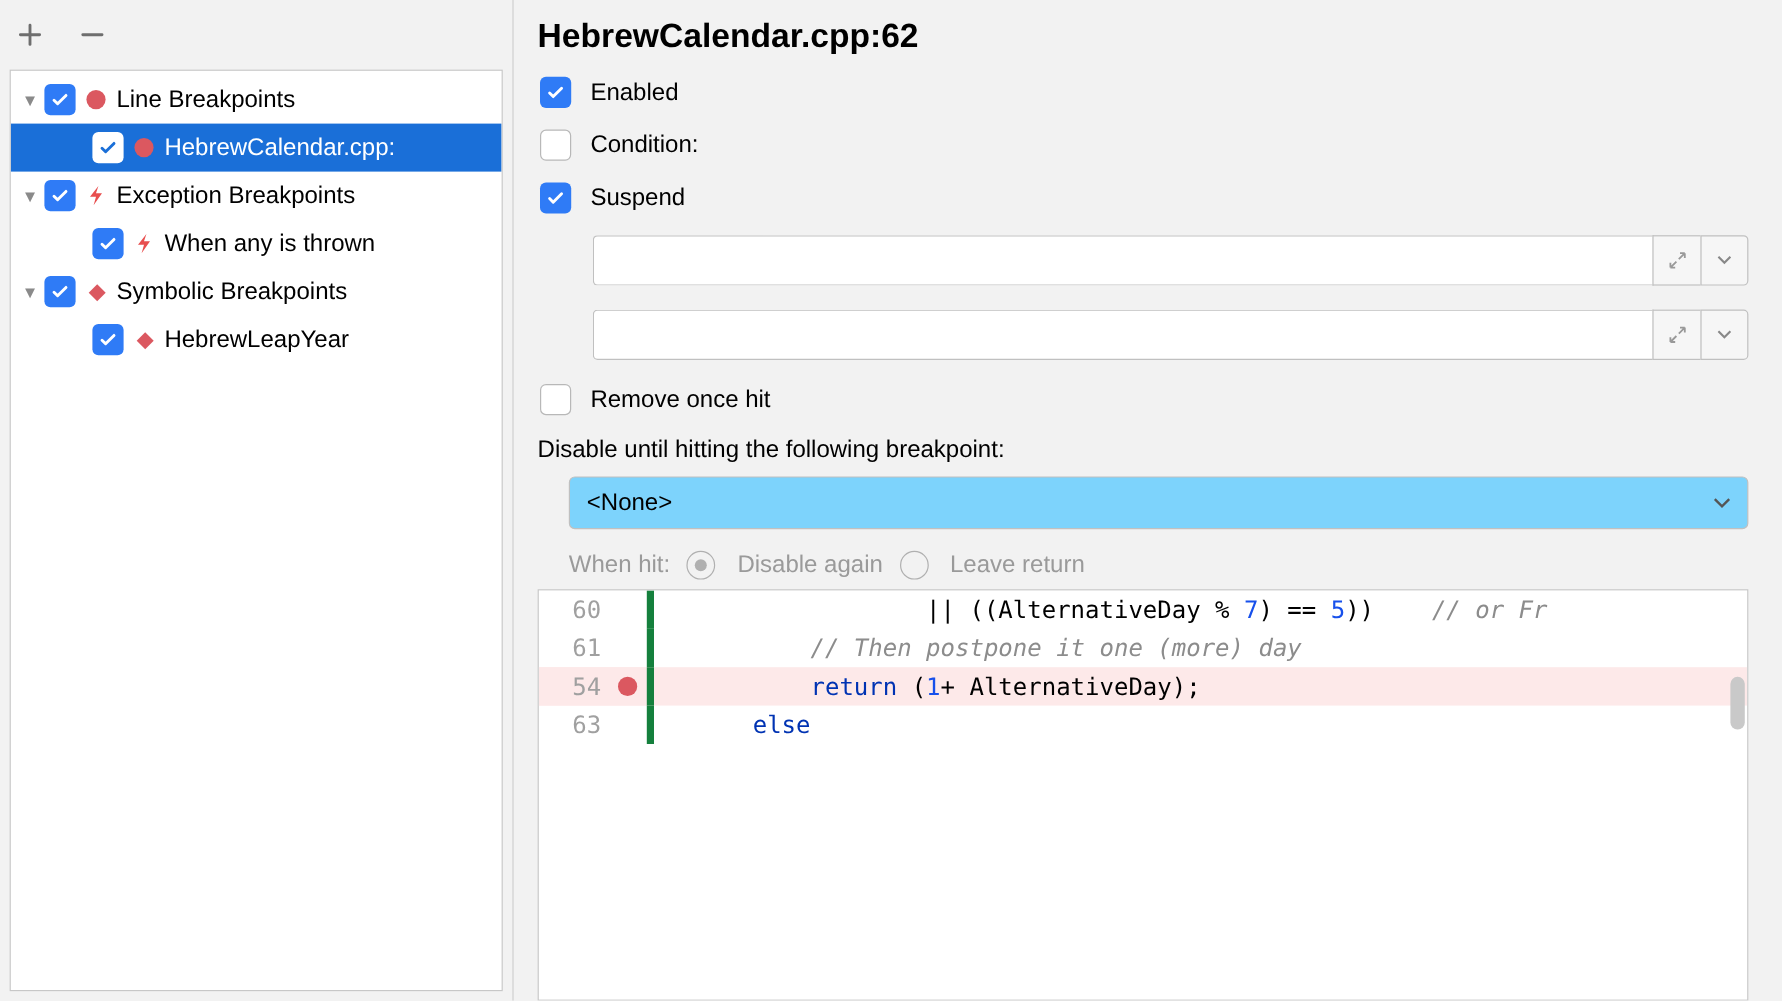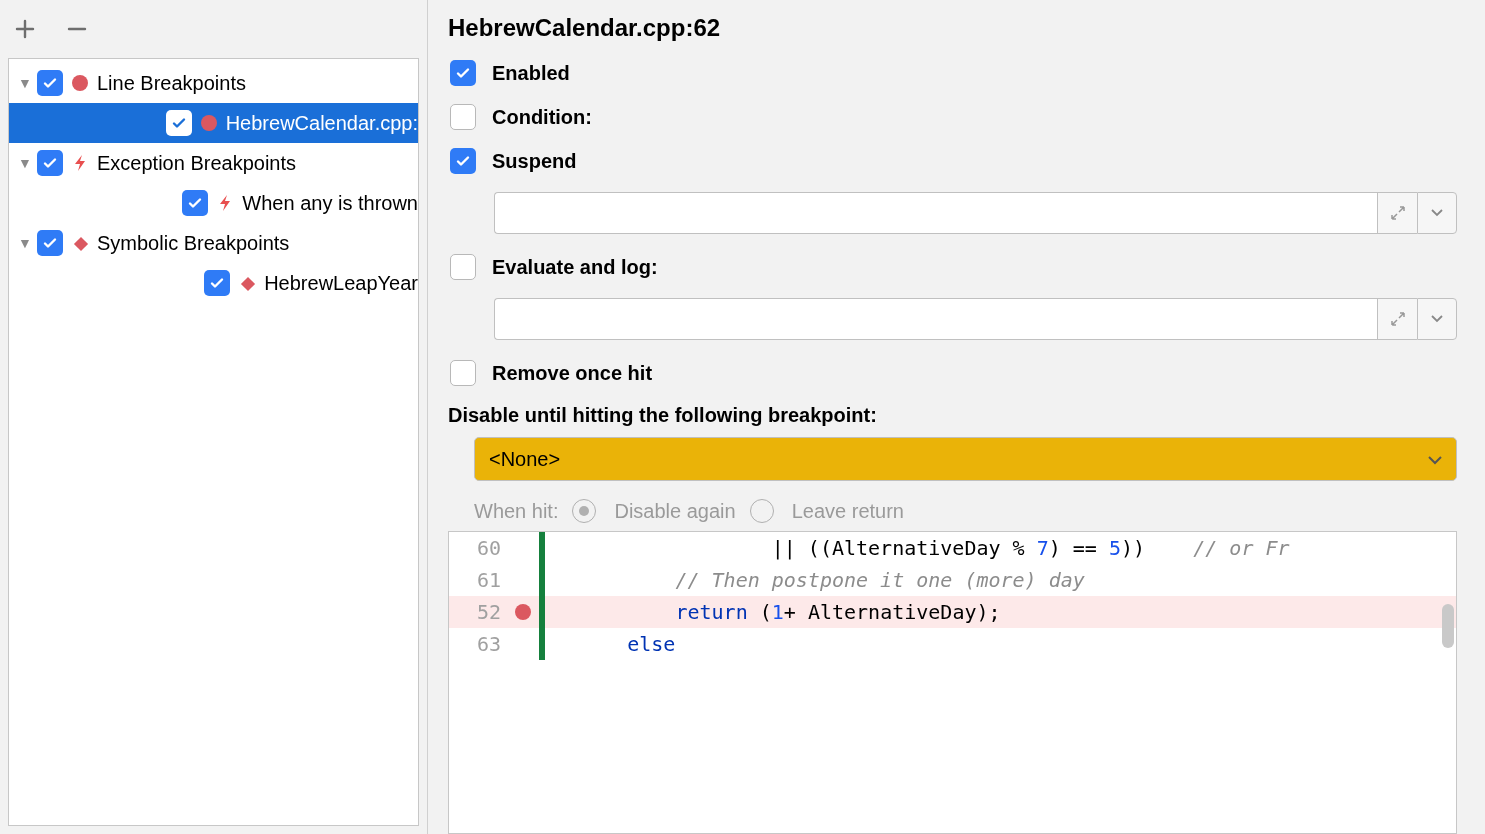--- a/index.html
+++ b/index.html
@@ -45,21 +45,21 @@
   padding-top: 4px;
 }
 .tree-row {
   display: flex;
   align-items: center;
   height: 40px;
   padding-left: 6px;
   white-space: nowrap;
   overflow: hidden;
 }
-.tree-row.child { padding-left: 66px; justify-content: flex-end; }
+.tree-row.child { padding-left: 66px; }
 .tree-row.selected {
   background: #1a6fd8;
   color: #fff;
 }
 .disclosure {
   width: 20px;
   color: #8a8a8a;
   font-size: 14px;
   display: inline-flex;
   justify-content: center;
@@ -94,30 +94,30 @@
 
 .right-panel {
   flex: 1;
   padding: 14px 28px 0 20px;
   display: flex;
   flex-direction: column;
   overflow: hidden;
 }
 .title {
   font-weight: 700;
-  font-size: 24px;
+  font-size: 28px;
   margin-bottom: 18px;
 }
 .field-row {
   display: flex;
   align-items: center;
   margin-bottom: 18px;
   gap: 10px;
 }
-.lbl { font-size: 20px; font-weight: bold; }
+.lbl { font-size: 20px; }
 
 .expr-box {
   display: flex;
   margin: 0 0 20px 46px;
 }
 .expr-input {
   flex: 1;
   height: 42px;
   border: 1px solid #c0c0c0;
   border-right: none;
@@ -141,21 +141,21 @@
   gap: 14px;
   margin-bottom: 18px;
 }
 .log-row .lbl-head { margin-right: 8px; }
 
 .select-box {
   margin: 10px 0 18px 26px;
   height: 44px;
   border: 1px solid #c0c0c0;
   border-radius: 5px;
-  background: #eab308;
+  background: #7dd3fc;
   display: flex;
   align-items: center;
   padding: 0 14px;
   justify-content: space-between;
 }
 .select-box .arrow { color: #555; }
 
 .after-row {
   display: flex;
   align-items: center;
@@ -371,24 +371,20 @@
         </svg>
     </div>
     <div class="drop-btn">
       <svg width="12" height="8" viewBox="0 0 12 8">
           <path d="M1 1l5 5 5-5" stroke="#888" stroke-width="1.8" fill="none"></path>
         </svg>
     </div>
   </div>
 
 
-  <div class="field-row">
-    <span class="chk off"></span>
-    <span class="lbl">Evaluate and log:</span>
-  </div>
   <div class="expr-box">
     <input class="expr-input" style="">
     <div class="expand-btn">
       <svg width="16" height="16" viewBox="0 0 16 16">
           <path d="M2 14 L7 9 M2 14 L2 10 M2 14 L6 14 M14 2 L9 7 M14 2 L14 6 M14 2 L10 2" stroke="#999" stroke-width="1.5" fill="none"></path>
         </svg>
     </div>
     <div class="drop-btn">
       <svg width="12" height="8" viewBox="0 0 12 8">
           <path d="M1 1l5 5 5-5" stroke="#888" stroke-width="1.8" fill="none"></path>
@@ -427,21 +423,21 @@
       <div class="code-text">                  <span>|| ((AlternativeDay % </span><span class="num">7</span><span>) == </span><span class="num">5</span><span>))</span>    <span class="cmt">// or Fr</span></div>
     </div>
     <div class="code-line">
       <div class="gutter">
           <span>61</span>
         </div>
       <div class="code-text">          <span class="cmt">// Then postpone it one (more) day</span></div>
     </div>
     <div class="code-line hl-line">
       <div class="gutter">
-          <span>52</span>
+          <span>54</span>
           <span class="dot"></span>
         </div>
       <div class="code-text">          <span class="kw">return</span><span> (</span><span class="num">1</span><span>+ AlternativeDay);</span></div>
     </div>
     <div class="code-line">
       <div class="gutter">
           <span>63</span>
         </div>
       <div class="code-text">      <span class="kw">else</span></div>
     </div>

